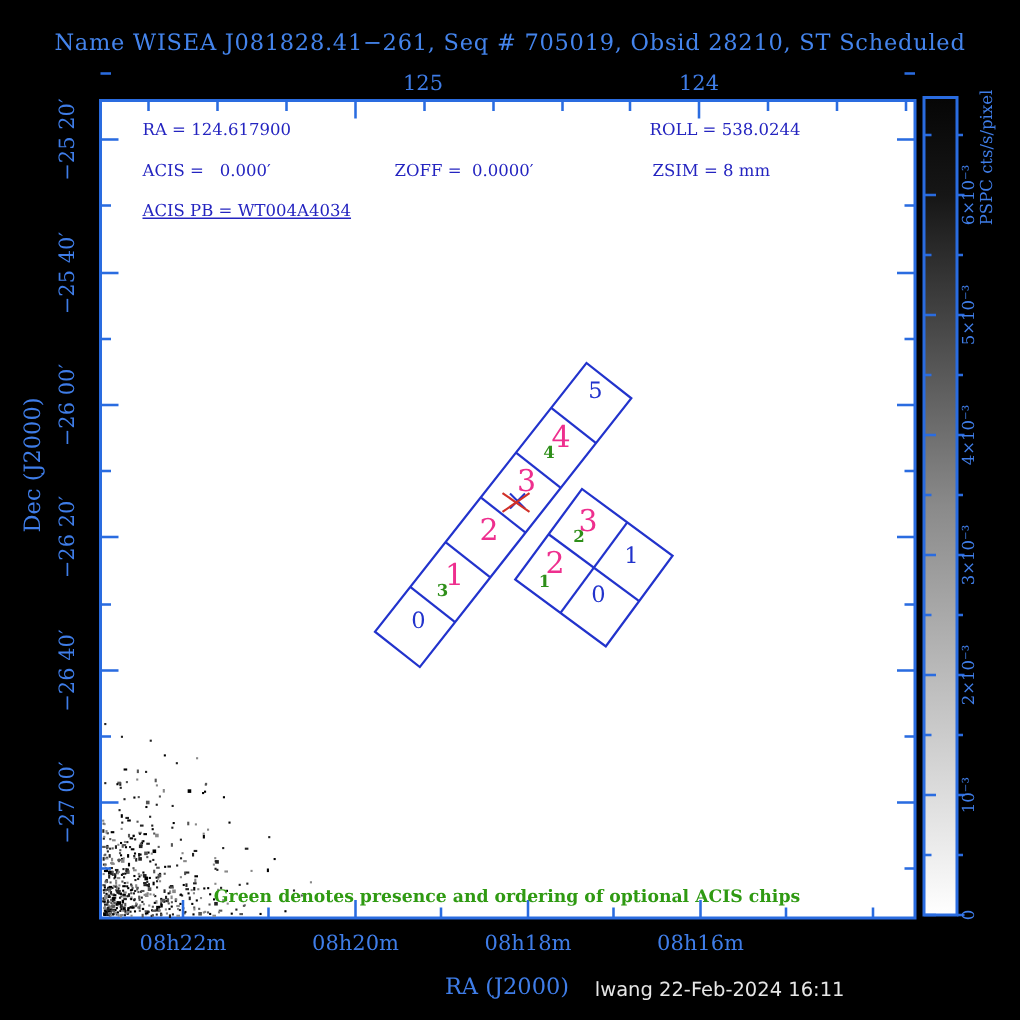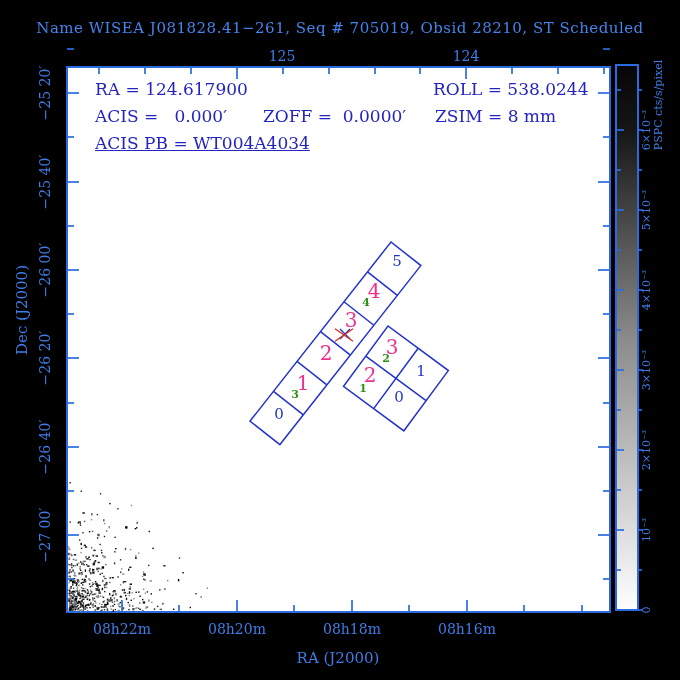--- a/index.html
+++ b/index.html
@@ -7,21 +7,21 @@
           font-family:"DejaVu Serif",serif;}
   svg{position:absolute;left:0;top:0;}
   #overlay{position:absolute;left:0;top:0;width:567px;height:680px;pointer-events:none;}
   .lbl{position:absolute;white-space:pre;pointer-events:none;line-height:1;}
   .ctr{transform:translate(-50%,-50%);}
   .rot{transform:translate(-50%,-50%) rotate(-90deg);}
   .title{width:680px;text-align:center;font-size:15px;color:#4484ec;letter-spacing:.5px;}
   .axis{font-size:14px;color:#3f7de8;}
   .axisttl{font-size:15px;color:#3f7de8;}
   .axissm{font-size:11px;color:#3f7de8;}
-  .info{font-size:17px;color:#2424c0;}
+  .info{font-size:11px;color:#2424c0;}
   .m{font-size:20px;color:#ee2f8e;}
   .b{font-size:15px;color:#2233cc;}
   .g{font-size:11px;font-weight:bold;color:#2f8f1a;}
   .note{font-size:11.5px;font-weight:bold;color:#2f9a12;}
   .foot{font-size:13px;color:#e6e6e6;font-family:"DejaVu Sans",sans-serif;}
 </style>
 </head>
 <body>
 
 <div class="screen">
@@ -693,21 +693,23 @@
         <line x1="638" y1="490" x2="642" y2="490" stroke="#2a6ce0" stroke-width="1.7"></line>
         <line x1="616" y1="570" x2="621" y2="570" stroke="#2a6ce0" stroke-width="1.7"></line>
         <line x1="638" y1="570" x2="642" y2="570" stroke="#2a6ce0" stroke-width="1.7"></line>
       </g>
   </svg>
 
   <div id="overlay">
     <div class="lbl title" style="left:0;top:21px">Name WISEA J081828.41−261, Seq # 705019, Obsid 28210, ST Scheduled</div>
     <div class="lbl ctr axisttl" style="left:338px;top:658px">RA (J2000)</div>
     <div class="lbl rot axisttl" style="left:22px;top:310px">Dec (J2000)</div>
+    <div class="lbl ctr note" style="left:338px;top:598px">Green denotes presence and ordering of optional ACIS chips</div>
     <div class="lbl rot axissm" style="left:658px;top:105px">PSPC cts/s/pixel</div>
+    <div class="lbl foot" style="right:4px;top:654px;position:absolute">lwang 22-Feb-2024 16:11</div>
   <div class="lbl info" style="left: 95px; top: 81px;">RA = 124.617900</div>
       <div class="lbl info" style="left: 433px; top: 81px;">ROLL = 538.0244</div>
       <div class="lbl info" style="left: 95px; top: 108px;">ACIS =   0.000′</div>
       <div class="lbl info" style="left: 263px; top: 108px;">ZOFF =  0.0000′</div>
       <div class="lbl info" style="left: 435px; top: 108px;">ZSIM = 8 mm</div>
       <div class="lbl info" style="left: 95px; top: 135px; text-decoration: underline;">ACIS PB = WT004A4034</div>
       <div class="lbl ctr axis" style="left: 122px; top: 629px;">08h22m</div>
       <div class="lbl ctr axis" style="left: 237px; top: 629px;">08h20m</div>
       <div class="lbl ctr axis" style="left: 352px; top: 629px;">08h18m</div>
       <div class="lbl ctr axis" style="left: 467px; top: 629px;">08h16m</div>

